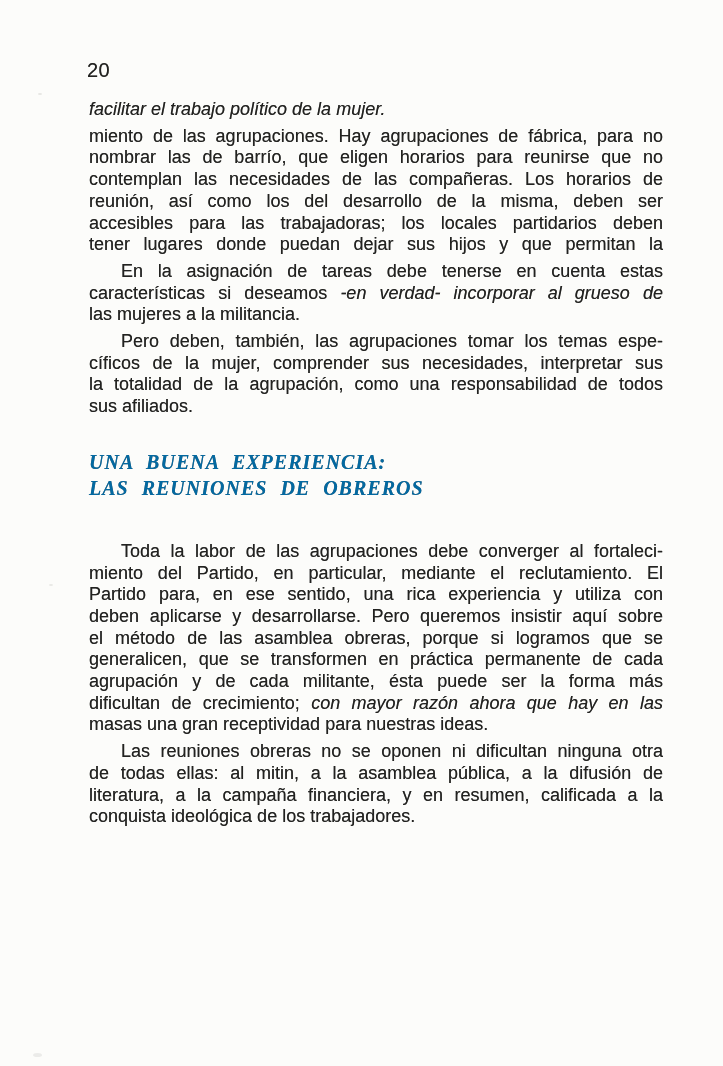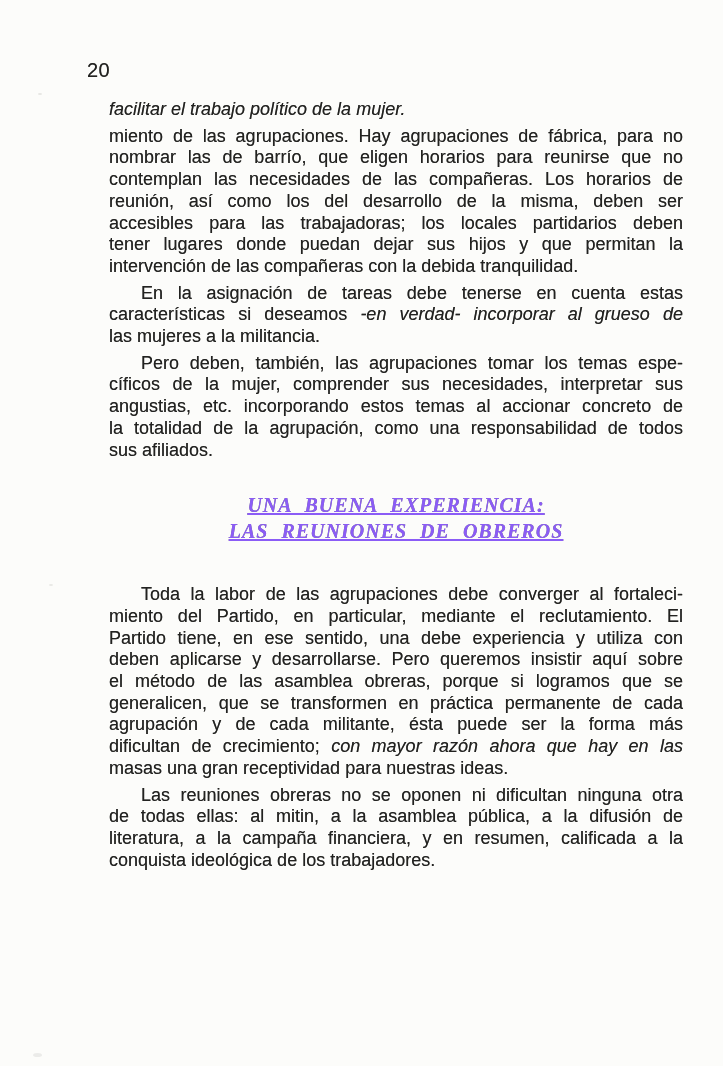--- a/index.html
+++ b/index.html
@@ -21,43 +21,40 @@
     text-shadow: 0 0 0.5px rgba(30,30,30,0.55);
   }
   .text-block {
     position: absolute;
     left: 89px;
     top: 99px;
     width: 574px;
     font-size: 18px;
     line-height: 21.7px;
     text-shadow: 0 0 0.6px rgba(30,30,30,0.6);
-    margin-left: 20px;
   }
   .para { margin: 0 0 5px 0; }
   .line {
     text-align: justify;
     text-align-last: justify;
   }
   .line.first { text-indent: 32px; }
   .line.last { text-align-last: left; }
   .it { font-style: italic; }
   .heading {
     margin: 31px 0 40px 0;
     font-family: "Liberation Serif", serif;
     font-weight: bold;
     font-style: italic;
     font-size: 20px;
     line-height: 26px;
     letter-spacing: 1px;
     word-spacing: 7px;
-    text-align: center;
-    color: #8b5cf6;
+    color: #0369a1;
     text-shadow: 0 0 0.5px rgba(25,25,25,0.6);
-    text-decoration: underline;
   }
   .speck {
     position: absolute;
     background: #d8d8d4;
     border-radius: 50%;
   }
   .speck.s1 { left: 38px; top: 93px;  width: 4px; height: 2px; opacity: 0.6; }
   .speck.s2 { left: 49px; top: 584px; width: 4px; height: 2px; opacity: 0.5; }
   .speck.s3 { left: 33px; top: 1053px; width: 9px; height: 4px; opacity: 0.45; }
 </style>
@@ -71,42 +68,40 @@
       <div class="para">
         <div class="line last"><span class="it">facilitar el trabajo político de la mujer.</span></div>
       </div>
       <div class="para">
         <div class="line"><span>miento de las agrupaciones. Hay agrupaciones de fábrica, para no</span></div>
         <div class="line"><span>nombrar las de barrío, que eligen horarios para reunirse que no</span></div>
         <div class="line"><span>contemplan las necesidades de las compañeras. Los horarios de</span></div>
         <div class="line"><span>reunión, así como los del desarrollo de la misma, deben ser</span></div>
         <div class="line"><span>accesibles para las trabajadoras; los locales partidarios deben</span></div>
         <div class="line"><span>tener lugares donde puedan dejar sus hijos y que permitan la</span></div>
-        <div class="line last"><span>intervención de las compañeras con la debida tranquilidad.</span></div>
       </div>
       <div class="para">
         <div class="line first"><span>En la asignación de tareas debe tenerse en cuenta estas</span></div>
         <div class="line"><span>características si deseamos </span><span class="it">-en verdad- incorporar al grueso de</span></div>
         <div class="line last"><span>las mujeres a la militancia.</span></div>
       </div>
       <div class="para">
         <div class="line first"><span>Pero deben, también, las agrupaciones tomar los temas espe-</span></div>
         <div class="line"><span>cíficos de la mujer, comprender sus necesidades, interpretar sus</span></div>
-        <div class="line"><span>angustias, etc. incorporando estos temas al accionar concreto de</span></div>
         <div class="line"><span>la totalidad de la agrupación, como una responsabilidad de todos</span></div>
         <div class="line last"><span>sus afiliados.</span></div>
       </div>
       <div class="heading">
         <div class="hline">UNA BUENA EXPERIENCIA:</div>
         <div class="hline">LAS REUNIONES DE OBREROS</div>
       </div>
       <div class="para">
         <div class="line first"><span>Toda la labor de las agrupaciones debe converger al fortaleci-</span></div>
         <div class="line"><span>miento del Partido, en particular, mediante el reclutamiento. El</span></div>
-        <div class="line"><span>Partido tiene, en ese sentido, una debe experiencia y utiliza con</span></div>
+        <div class="line"><span>Partido para, en ese sentido, una rica experiencia y utiliza con</span></div>
         <div class="line"><span>deben aplicarse y desarrollarse. Pero queremos insistir aquí sobre</span></div>
         <div class="line"><span>el método de las asamblea obreras, porque si logramos que se</span></div>
         <div class="line"><span>generalicen, que se transformen en práctica permanente de cada</span></div>
         <div class="line"><span>agrupación y de cada militante, ésta puede ser la forma más</span></div>
         <div class="line"><span>dificultan de crecimiento; </span><span class="it">con mayor razón ahora que hay en las</span></div>
         <div class="line last"><span>masas una gran receptividad para nuestras ideas.</span></div>
       </div>
       <div class="para">
         <div class="line first"><span>Las reuniones obreras no se oponen ni dificultan ninguna otra</span></div>
         <div class="line"><span>de todas ellas: al mitin, a la asamblea pública, a la difusión de</span></div>

